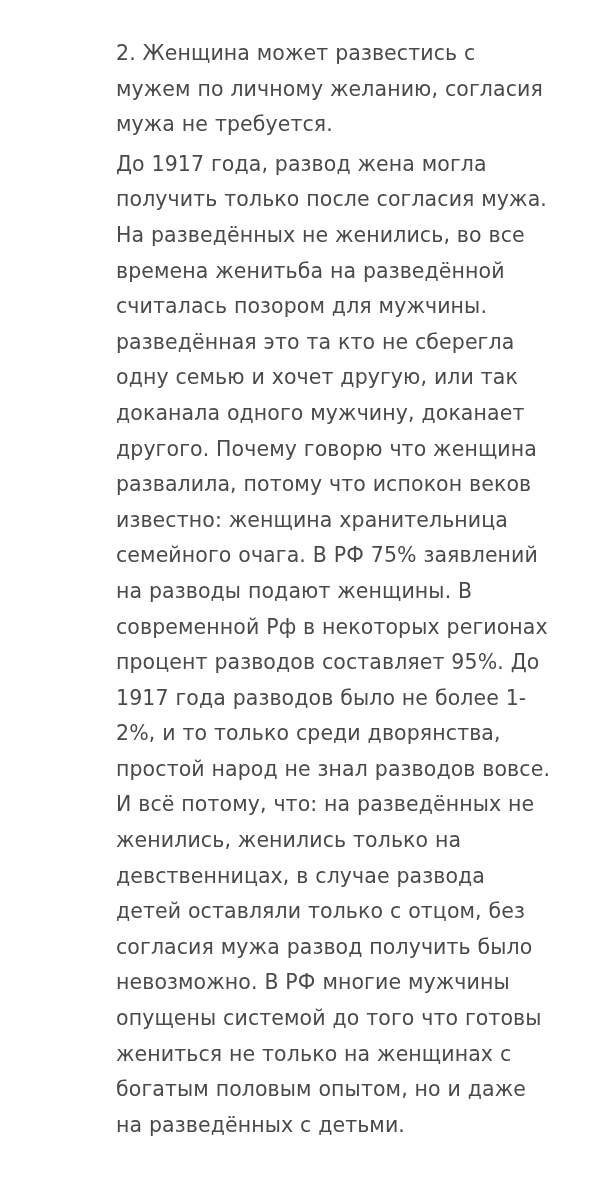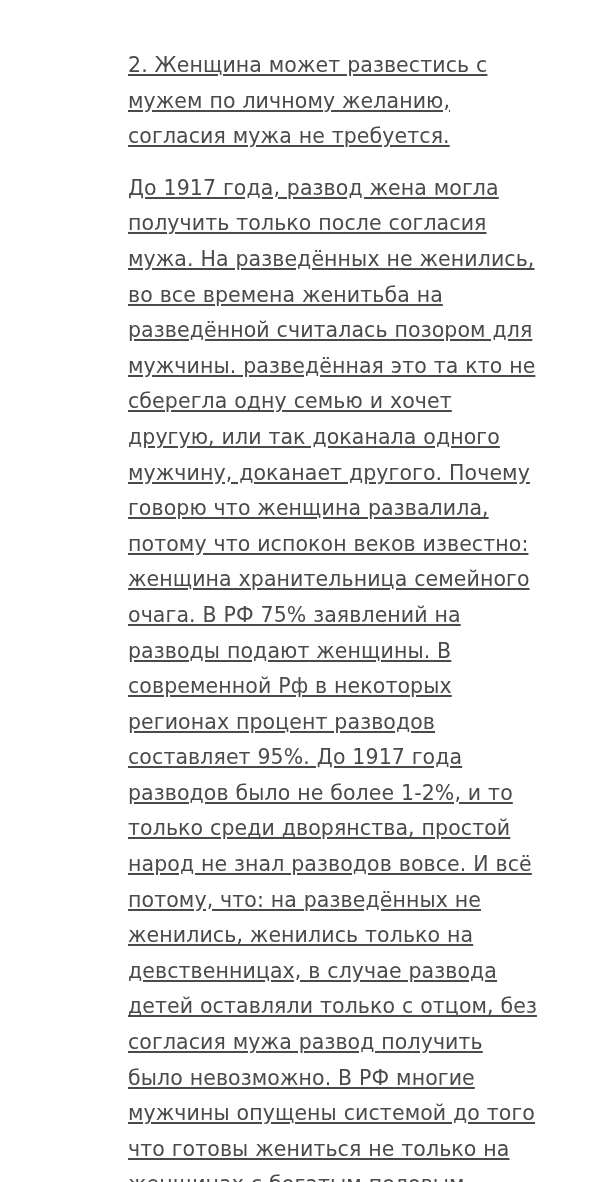--- a/index.html
+++ b/index.html
@@ -22,23 +22,22 @@
   }
   .text-body {
     color: #4a4a4a;
     font-size: 20.5px;
     line-height: 35.6px;
     text-align: left;
     letter-spacing: 0.1px;
     word-spacing: 0.2px;
   }
   .para {
-    margin: 16px;
+    margin: 4px;
     padding: 0;
-    text-decoration: underline;
   }
   .para + .para {
     margin-top: 0;
   }
 </style>
 </head>
 <body>
 
 <div class="page">
   <div class="text-body">

